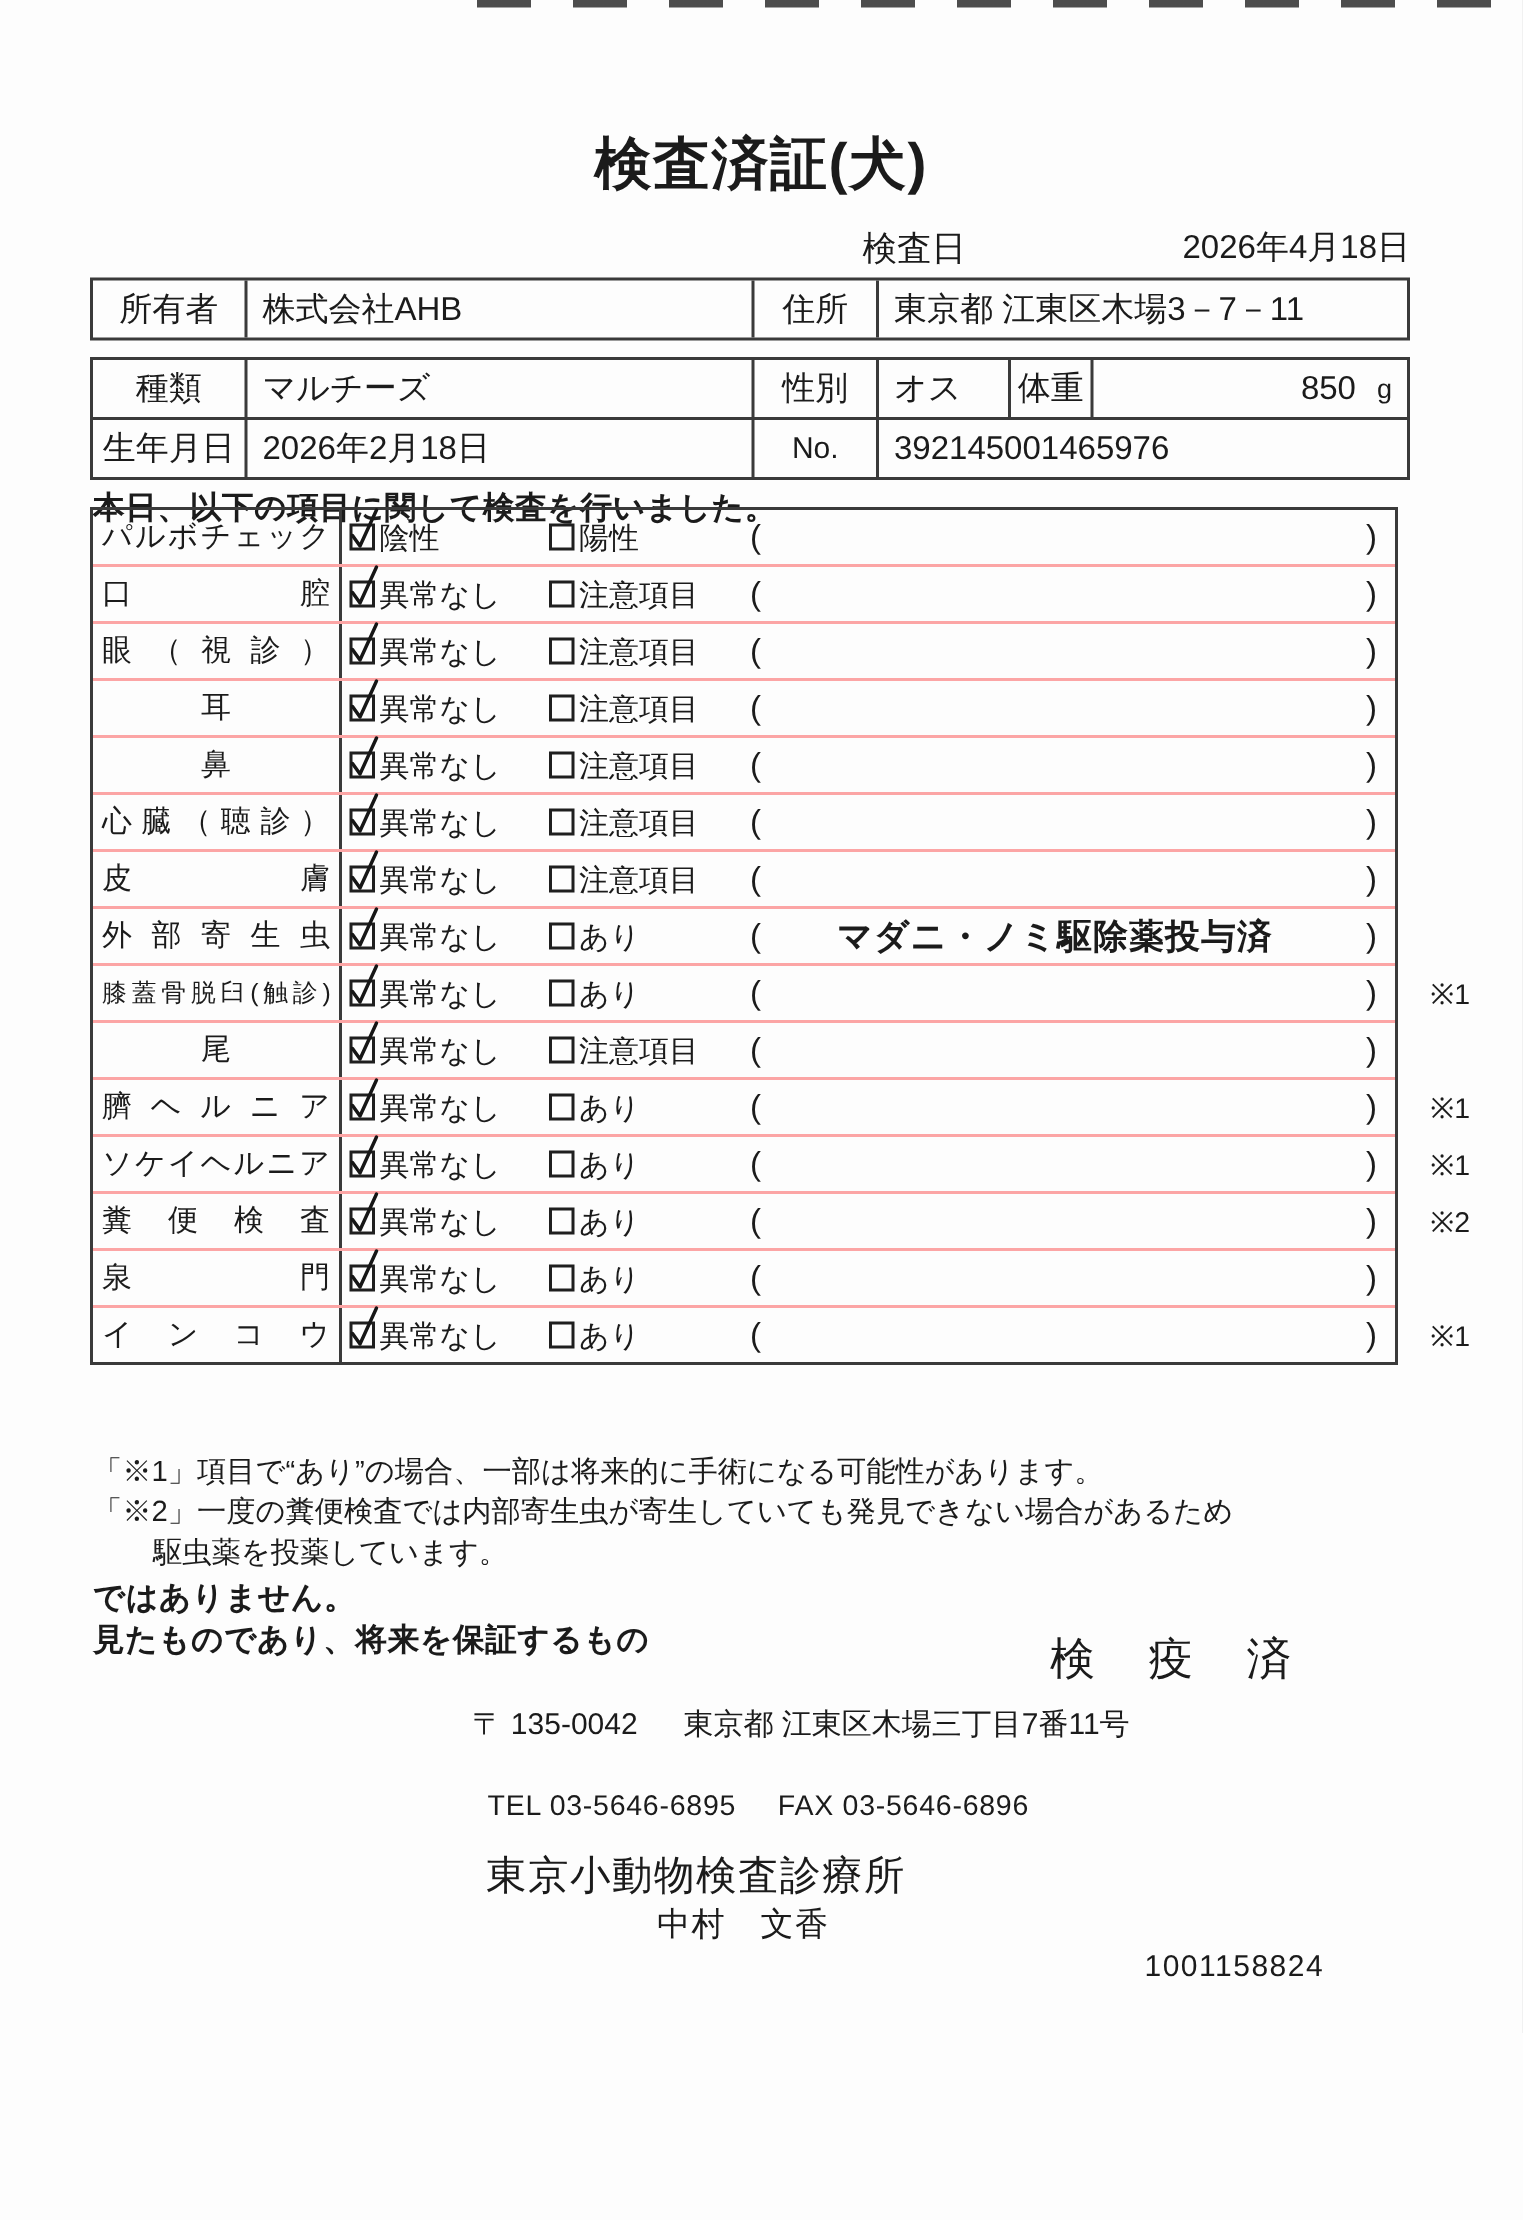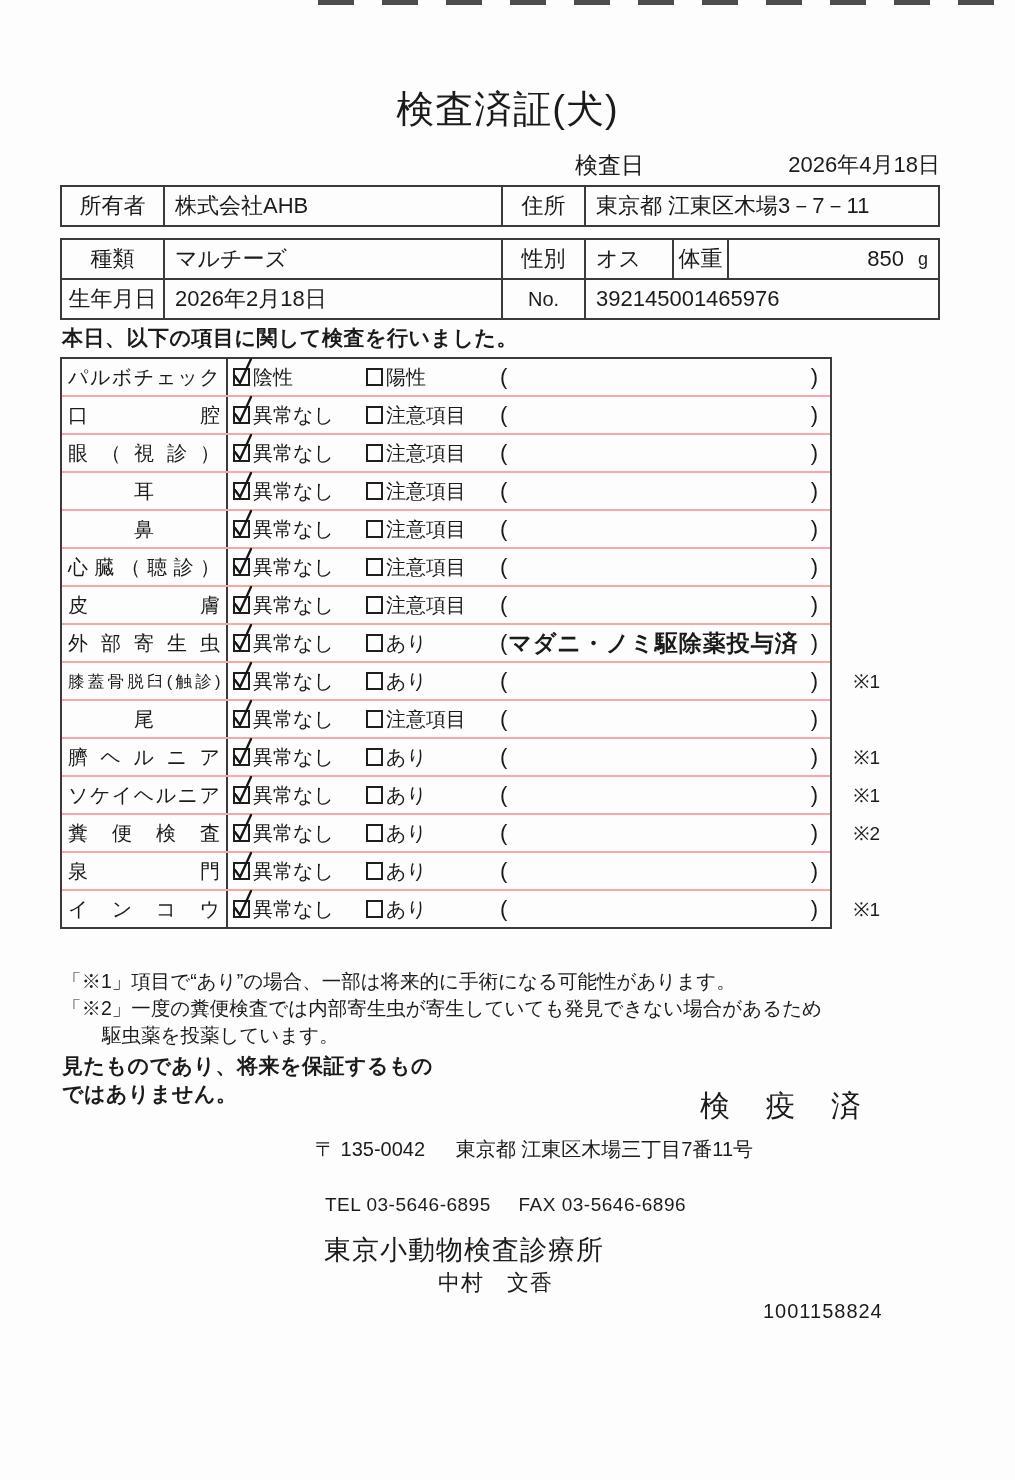--- a/index.html
+++ b/index.html
@@ -9,21 +9,21 @@
     margin:0 auto;
   }
   
   .artifact{
     position:absolute;top:0;left:318px;width:697px;height:5px;
     background:repeating-linear-gradient(90deg,#2e2e2e 0 36px,transparent 36px 64px);
     opacity:.85;
   }
   .title{
     position:absolute;top:84px;left:0;width:100%;text-align:center;
-    font-size:38px;font-weight:400;letter-spacing:1px;
+    font-size:38px;font-weight:700;letter-spacing:1px;
   }
   .insp-date-label{position:absolute;top:150px;left:575px;font-size:23px;}
   .insp-date-value{position:absolute;top:150px;left:785px;width:155px;text-align:right;font-size:22px;}
 
   .tbl{position:absolute;left:60px;width:880px;border:2px solid #3a3a3a;box-sizing:border-box;}
   .hrow{display:flex;height:38px;}
   .hrow + .hrow{border-top:2px solid #3a3a3a;}
   .hcell{
     box-sizing:border-box;display:flex;align-items:center;
     border-right:2px solid #3a3a3a;font-size:22px;padding:0 10px;overflow:hidden;white-space:nowrap;
@@ -31,21 +31,21 @@
   .hcell:last-child{border-right:none;}
   .hcell.lab{justify-content:center;padding:0 0;}
   .hcell.right{justify-content:flex-end;}
   .unit{font-size:18px;margin-left:14px;}
 
   .owner-table{top:185px;}
   .pet-table{top:238px;}
 
   .intro{position:absolute;left:62px;top:324px;font-size:21px;font-weight:600;letter-spacing:0.5px;}
 
-  .checklist{position:absolute;left:60px;top:357px;width:772px;border:2px solid #3a3a3a;box-sizing:border-box;}
+  .checklist{position:absolute;left:60px;top:338px;width:872px;border:2px solid #3a3a3a;box-sizing:border-box;}
   .crow{display:flex;height:36px;position:relative;}
   .crow + .crow{border-top:2px solid #fca5a5;}
   .clabel{
     box-sizing:border-box;width:166px;border-right:2px solid #3a3a3a;
     display:flex;align-items:center;padding:0 6px;flex:none;
   }
   .label-text{
     width:100%;font-size:20px;line-height:1;
     text-align:justify;text-align-last:justify;white-space:nowrap;
   }
@@ -512,22 +512,22 @@
     </div>
     </div>
 
   <div class="footnotes">
     <div>「※1」項目で“あり”の場合、一部は将来的に手術になる可能性があります。</div>
     <div>「※2」一度の糞便検査では内部寄生虫が寄生していても発見できない場合があるため</div>
     <div class="indent">駆虫薬を投薬しています。</div>
   </div>
 
   <div class="disclaimer">
+    <div>ではありません。</div>
     <div>見たものであり、将来を保証するもの</div>
-    <div>ではありません。</div>
   </div>
 
   <div class="stamp">検 疫 済</div>
 
   <div class="postal">
     <span>〒 135-0042</span>
     <span class="addr">東京都 江東区木場三丁目7番11号</span>
   </div>
 
   <div class="telfax">

